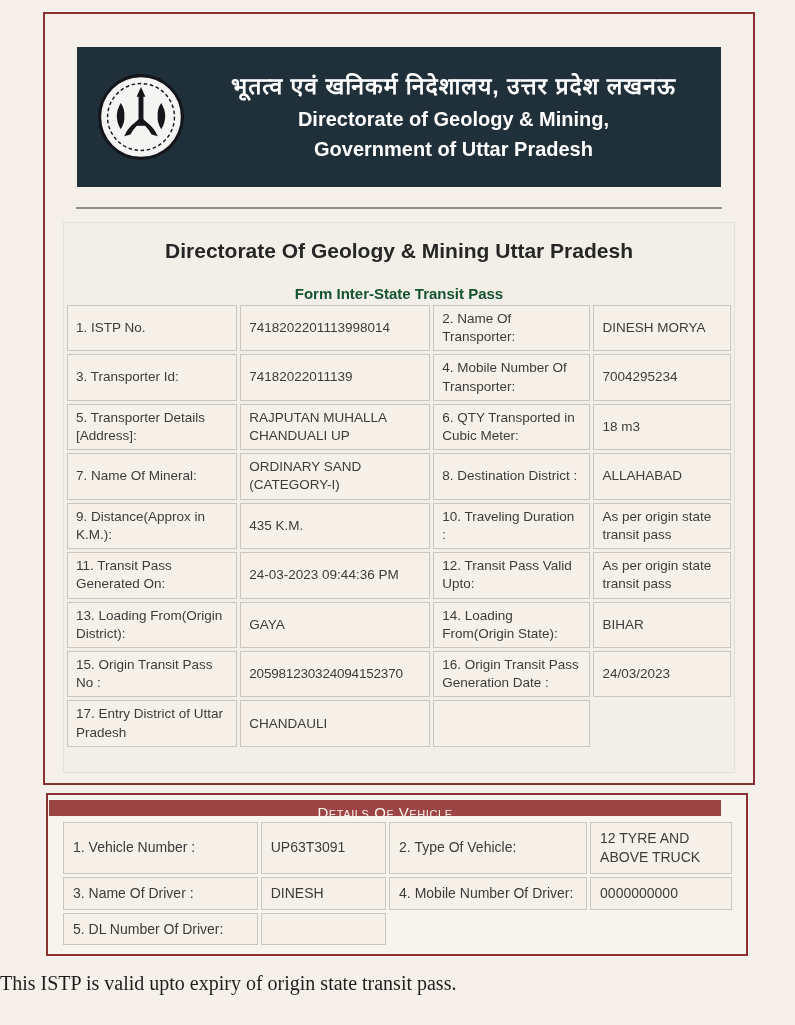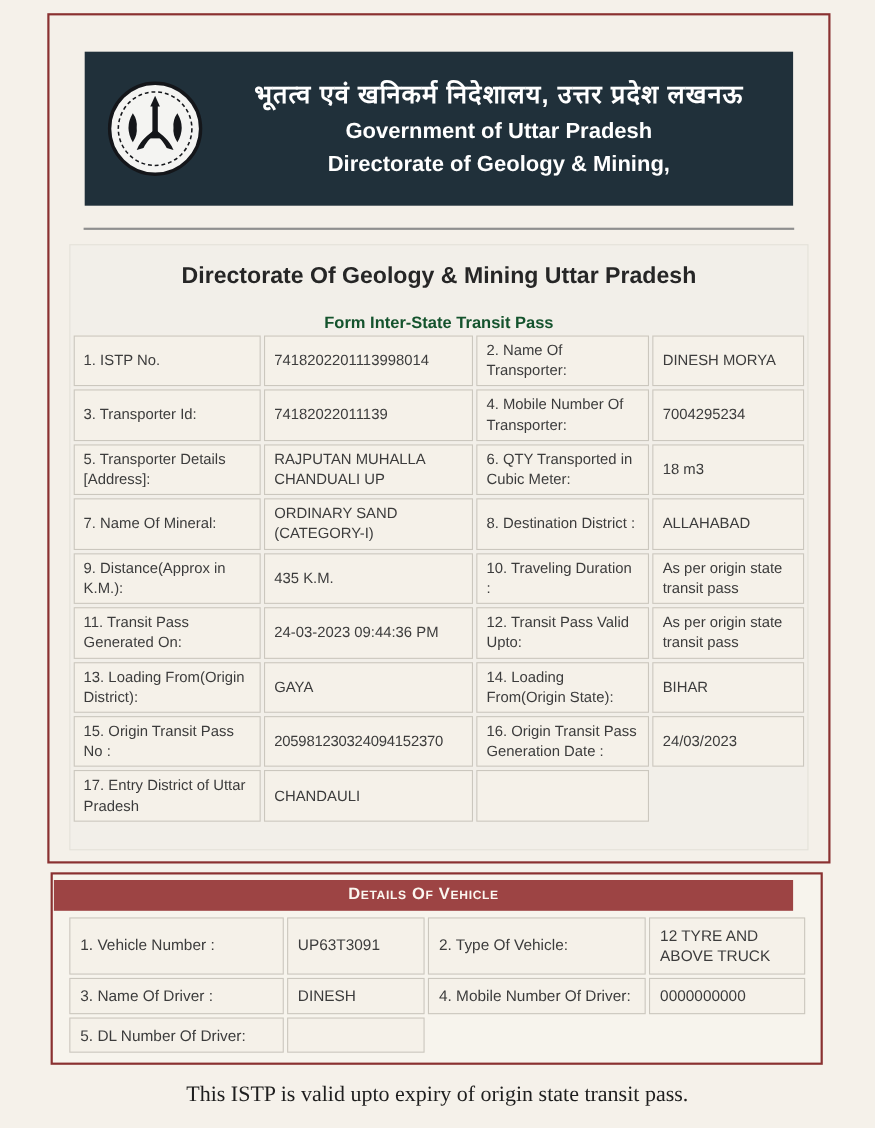--- a/index.html
+++ b/index.html
@@ -85,33 +85,33 @@
     border:2px solid #8a3131;
     background:#f7f4ed;
     padding:5px 0 6px 0;
   }
   .vbar {
     margin:0 25px 0 1px;
     background:#9d4444;
     color:#fbf6ef;
     text-align:center;
     font-variant:small-caps;
-    font-weight:bold;
+    font-weight:normal;
     font-size:15px;
     letter-spacing:.6px;
     line-height:25px;
-    height:28px;
+    height:16px;
   }
   .vtable-wrap { margin:3px 11px 0 12px; }
   table.vgrid td { padding:6px 9px; font-size:14px; }
   td.small-val { font-size:12px; }
   
   .footer-note {
     margin-top:16px;
-    text-align:center;
+    text-align:left;
     font-family:"Liberation Serif","DejaVu Serif",serif;
     font-size:20px;
     color:#1e1e1e;
   }
   
   .emblem { width:88px; height:88px; }
 </style>
 </head>
 <body>
 
@@ -129,22 +129,22 @@
         <path d="M50 50 C 58 58 64 60 69 72 L 62 70 C 58 62 53 58 49 55 Z" fill="#14161a"></path>
         <rect x="44" y="56" width="12" height="4" fill="#14161a"></rect>
 
         <path d="M27 34 q-9 15 0 30 q5-8 4-15 q1-8 -4-15 Z" fill="#14161a"></path>
 
         <path d="M73 34 q9 15 0 30 q-5-8 -4-15 q-1-8 4-15 Z" fill="#14161a"></path>
       </svg>
     </div>
     <div class="banner-text">
       <div class="banner-hindi">भूतत्व एवं खनिकर्म निदेशालय, उत्तर प्रदेश लखनऊ</div>
+      <div class="banner-en">Directorate of Geology &amp; Mining,</div>
       <div class="banner-en">Government of Uttar Pradesh</div>
-      <div class="banner-en">Directorate of Geology &amp; Mining,</div>
     </div>
   </div>
 
   <hr class="rule">
 
   <div class="panel">
     <div class="form-title">Directorate Of Geology &amp; Mining Uttar Pradesh</div>
     <div class="form-subtitle">Form Inter-State Transit Pass</div>
 
 

